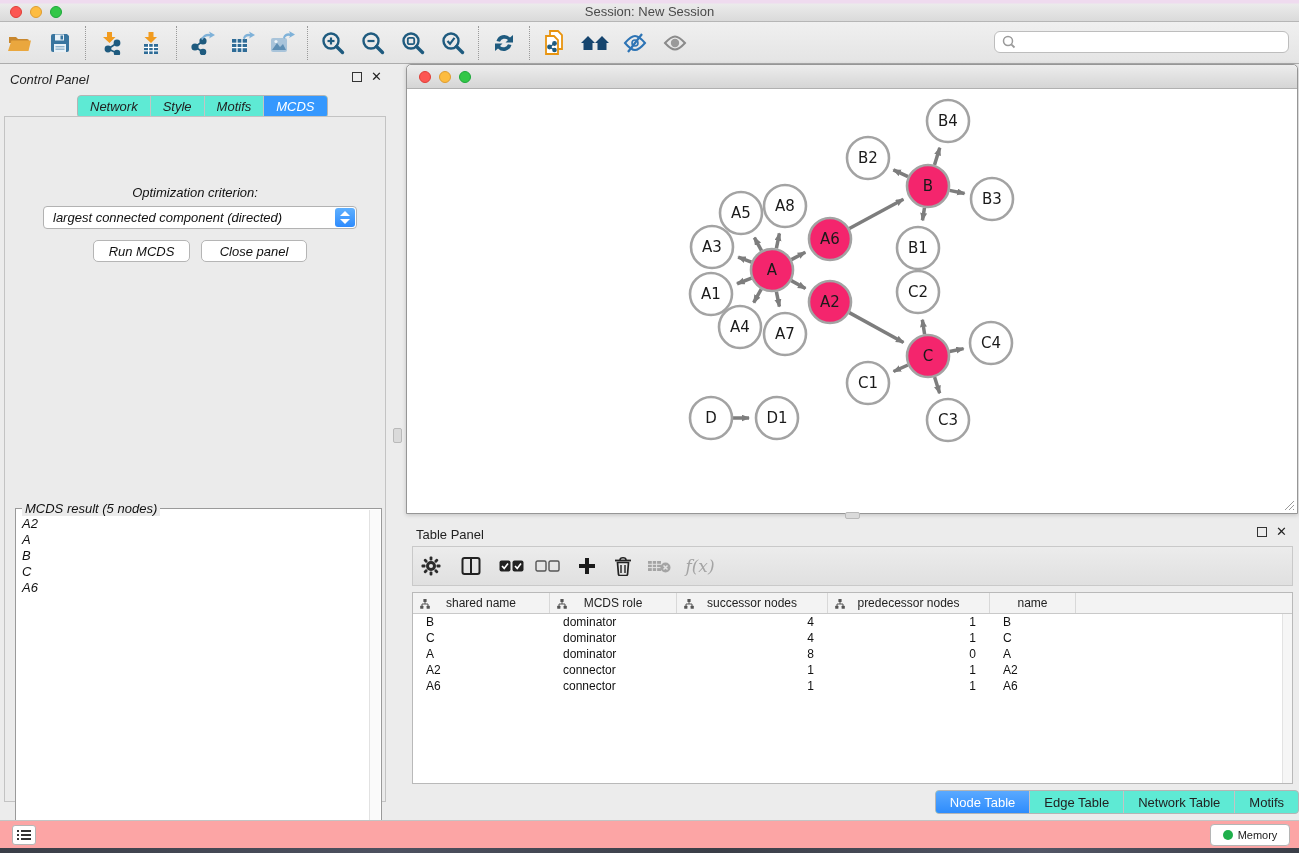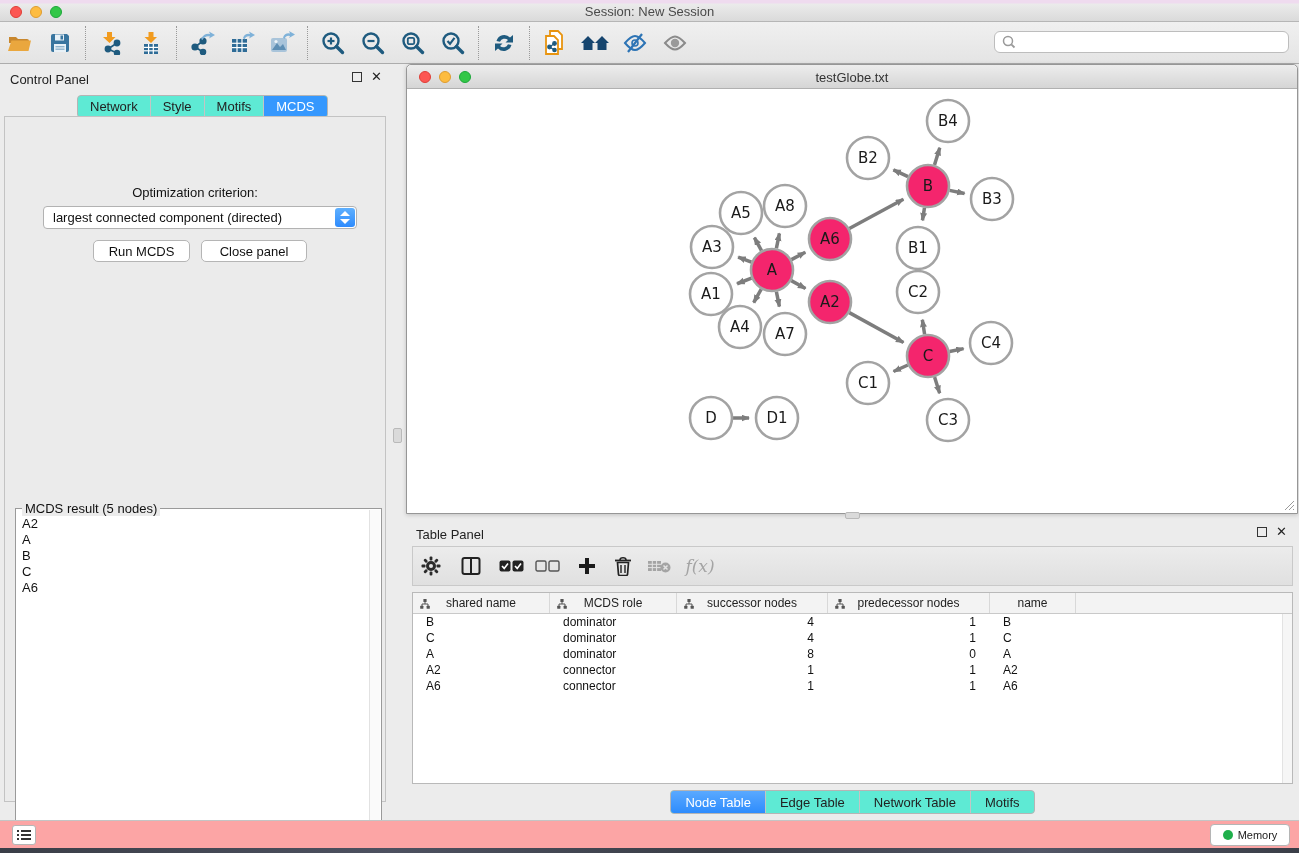--- a/index.html
+++ b/index.html
@@ -25,21 +25,21 @@
     background:linear-gradient(#f0f0f0,#e4e4e4); border-bottom:1px solid #acacac;
     display:flex; align-items:center; }
   .tbtn { width:40px; height:36px; display:flex; align-items:center; justify-content:center;
     flex:0 0 auto; }
   .tsep { width:1px; height:34px; border-left:1px dotted #9a9a9a; margin:0 5px; flex:0 0 auto; }
   #search-wrap { position:absolute; right:10px; top:9px; width:295px; height:22px;
     background:#fff; border:1px solid #bdbdbd; border-radius:6px; display:flex; align-items:center; }
   #search-input { border:none; outline:none; flex:1; height:18px; font-size:12px; background:transparent; }
 
   
-  #control-panel { position:absolute; left:0; top:64px; width:390px; height:756px; background:#ececec; }
+  #control-panel { position:absolute; left:0; top:64px; width:390px; height:756px; background:#ececec;font-style:italic; }
   #cp-header { position:absolute; left:10px; top:8px; font-size:13px; color:#222; }
   .panel-btns { position:absolute; display:flex; gap:9px; align-items:center; }
   #cp-btns { right:8px; top:8px; }
   .float-ico { width:10px; height:10px; border:1.5px solid #333; display:inline-block; }
   .close-ico { font-size:13px; font-weight:bold; color:#222; line-height:10px; }
   .seg-tabs { display:flex; background:#5eead4; border:1px solid #b5b5b5; border-radius:4px; overflow:hidden; }
   .seg-tab { font-size:13px; color:#222; padding:2px 12px; border-right:1px solid #c4c4c4;
     height:21px; display:flex; align-items:center; }
   .seg-tab:last-child { border-right:none; }
   .seg-tab.active { background:#3598fe; color:#fff; }
@@ -102,21 +102,21 @@
   #tbl-header { display:flex; height:21px; background:#f3f3f3; border-bottom:1px solid #c9c9c9; }
   .th { position:relative; border-right:1px solid #d8d8d8; display:flex; align-items:center;
     justify-content:center; font-size:12px; color:#222; }
   .th .tree { position:absolute; left:7px; top:5px; }
   .tr { display:flex; height:16px; }
   .td { font-size:12px; color:#111; padding:0 13px; overflow:hidden; white-space:nowrap;
     display:flex; align-items:center; }
   .td.num { justify-content:flex-end; padding-right:14px; }
   #tbl-scroll { position:absolute; right:0; top:21px; bottom:0; width:10px;
     background:#f6f6f6; border-left:1px solid #e3e3e3; }
-  #tp-tabs { position:absolute; left:0; width:100%; top:270px; display:flex; justify-content:center; }
+  #tp-tabs { position:absolute; left:0; width:100%; top:270px; display:flex; justify-content:flex-end; }
   #tp-tabs .seg-tab { padding:3px 14px; height:22px; }
   #tp-tabs .seg-tab.active { background:linear-gradient(#5aa9ff,#2e8cfd); color:#fff; }
 
   
   #status-bar { position:absolute; left:0; top:820px; width:1299px; height:28px;
     background:#fca5a5; border-top:1px solid #c4c4c4; }
   #list-btn { position:absolute; left:12px; top:4px; width:24px; height:20px; background:#fff;
     border:1px solid #b5b5b5; border-radius:3px; display:flex; align-items:center; justify-content:center; }
   #memory-btn { position:absolute; right:9px; top:3px; width:80px; height:22px; background:#fff;
     border:1px solid #b5b5b5; border-radius:4px; display:flex; align-items:center;
@@ -334,21 +334,20 @@
 
 <div class="abs div-handle" style="left:393px; top:428px; width:9px; height:15px;"></div>
 
 <div id="net-window">
   <div id="net-titlebar">
     <div class="lights">
       <div class="light red"></div>
       <div class="light yellow"></div>
       <div class="light green"></div>
     </div>
-    <div id="net-title">testGlobe.txt</div>
   </div>
   <div id="net-canvas">
     <svg id="graph-svg" viewBox="0 0 890 424">
         <defs>
           <marker id="arrow" markerWidth="9" markerHeight="8" refX="7.5" refY="3.5" orient="auto" markerUnits="userSpaceOnUse">
             <path d="M0,0 L8.5,3.5 L0,7 z" fill="#7D7D7D"></path>
           </marker>
         </defs>
         <line x1="354.48901716798036" y1="161.67335414757676" x2="347.37761451347956" y2="148.59754926672048" stroke="#7D7D7D" stroke-width="3.5" marker-end="url(#arrow)"></line>
         <line x1="369.3793183343823" y1="159.44027896919482" x2="372.42632211987706" y2="144.43964494829748" stroke="#7D7D7D" stroke-width="3.5" marker-end="url(#arrow)"></line>

